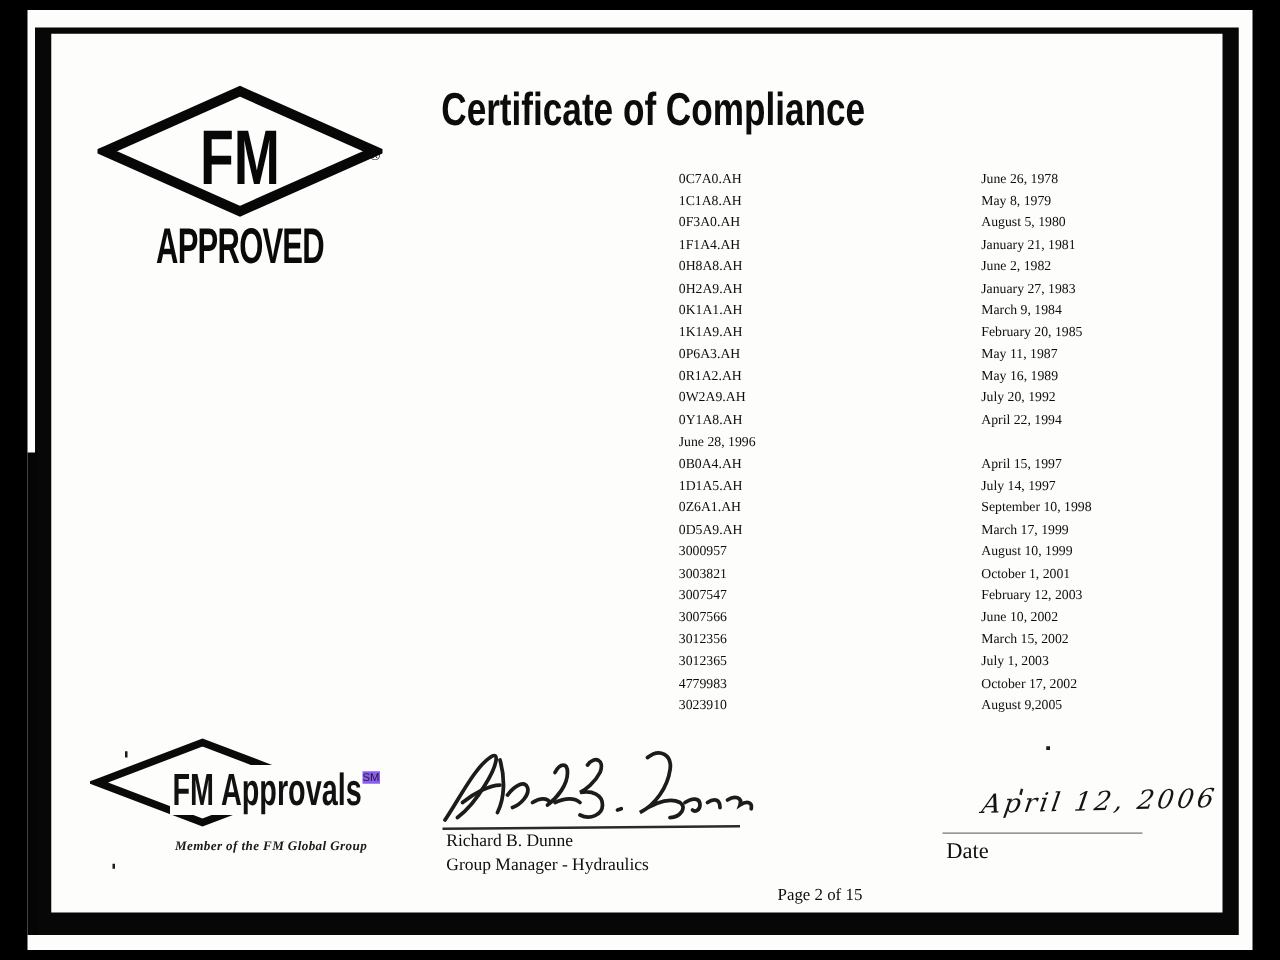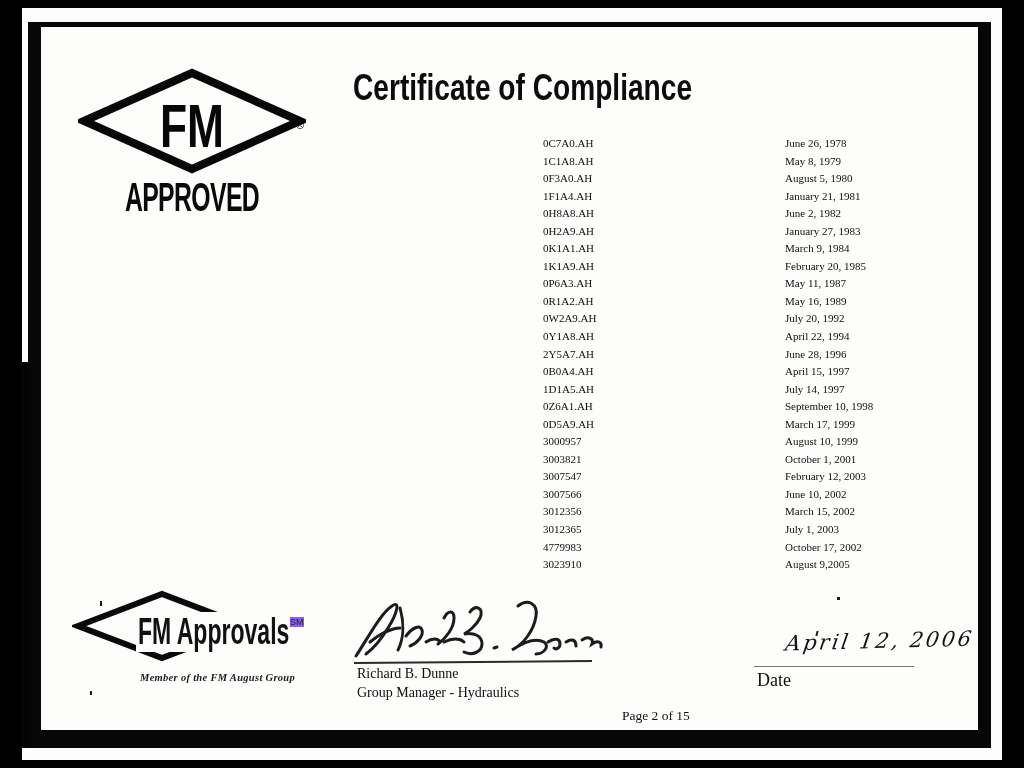--- a/index.html
+++ b/index.html
@@ -138,21 +138,20 @@
       <span class="cert-id">0W2A9.AH</span>
       <span class="cert-date">July 20, 1992</span>
     </div>
 
     <div class="cert-row">
       <span class="cert-id">0Y1A8.AH</span>
       <span class="cert-date">April 22, 1994</span>
     </div>
 
     <div class="cert-row">
-      <span class="cert-id">2Y5A7.AH</span>
       <span class="cert-date">June 28, 1996</span>
     </div>
 
     <div class="cert-row">
       <span class="cert-id">0B0A4.AH</span>
       <span class="cert-date">April 15, 1997</span>
     </div>
 
     <div class="cert-row">
       <span class="cert-id">1D1A5.AH</span>
@@ -209,21 +208,21 @@
       <span class="cert-id">3023910</span>
       <span class="cert-date">August 9,2005</span>
     </div>
   </div>
 
 <svg class="abs logo-bottom" viewBox="0 0 180 76" xmlns="http://www.w3.org/2000/svg">
   <polygon points="6,38 90,6 174,38 90,70" fill="none" stroke="#0a0a0a" stroke-width="6"></polygon>
 </svg>
 <div class="abs fma-name">FM Approvals</div>
 <div class="abs fma-sm">SM</div>
-<div class="abs fma-tagline">Member of the FM August Group</div>
+<div class="abs fma-tagline">Member of the FM Global Group</div>
 
 <svg class="abs signature-svg" viewBox="0 0 256 68" xmlns="http://www.w3.org/2000/svg">
   <g fill="none" stroke="#1c1c1c" stroke-width="3" stroke-linecap="round">
     <path d="M8 58 C20 40 32 16 44 8 C52 2 50 14 40 30 C34 40 26 50 18 56"></path>
     <path d="M22 44 C32 36 44 30 52 30"></path>
     <path d="M52 10 C56 24 56 40 50 52"></path>
     <path d="M58 38 C64 30 72 26 74 32 C76 38 68 46 62 48"></path>
     <path d="M78 44 C84 40 90 40 92 44"></path>
     <path d="M96 20 C100 12 106 12 106 20 C106 30 98 40 90 46"></path>
     <path d="M96 44 C104 40 112 40 116 44"></path>

